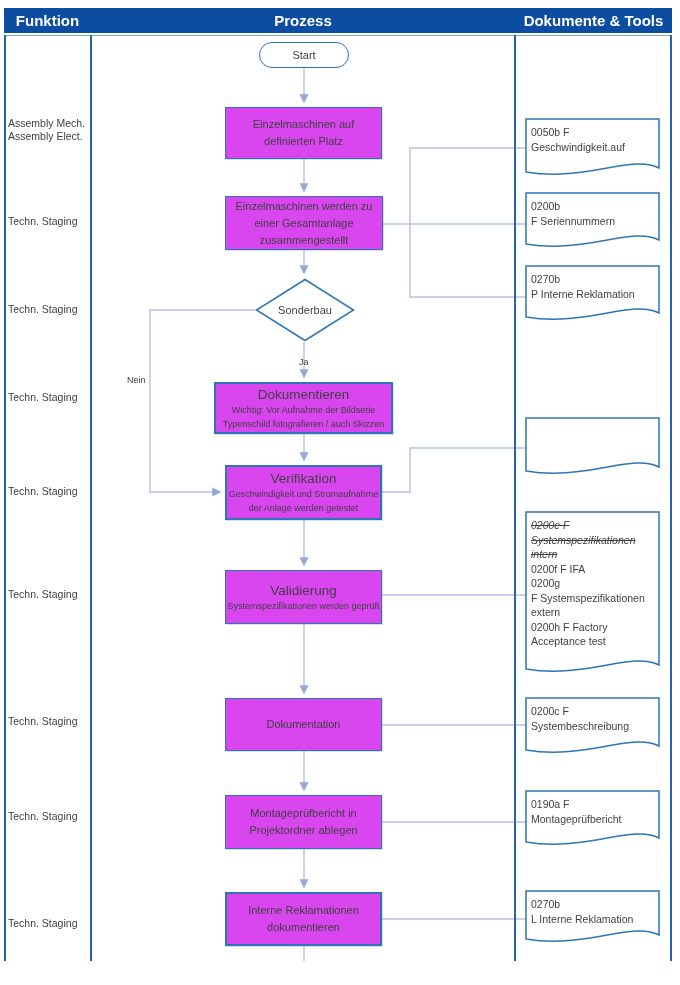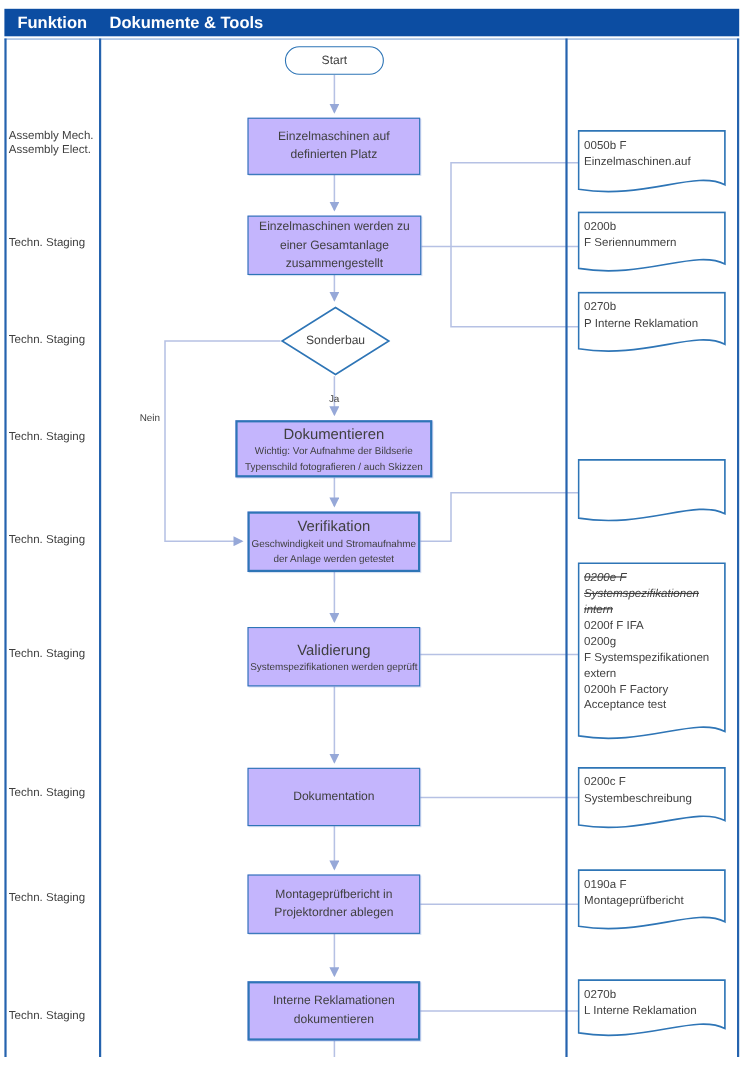--- a/index.html
+++ b/index.html
@@ -18,21 +18,21 @@
   .hline{position:absolute;left:4px;top:35px;width:668px;height:1px;background:#7ea4d8;z-index:0;}
   .bottombar{position:absolute;left:0;top:976px;width:680px;height:9px;background:#0c4da2;z-index:4;}
 
   
   svg.wires{position:absolute;left:0;top:0;z-index:1;}
 
   
   .func{position:absolute;left:8px;width:82px;font-size:10.5px;line-height:13px;white-space:pre-line;z-index:2;}
 
   
-  .pbox{position:absolute;background:#c4b5fd;border:1.5px solid #2e75b6;box-shadow:1px 1px 0 rgba(68,114,196,.22);
+  .pbox{position:absolute;background:#d946ef;border:1.5px solid #2e75b6;box-shadow:1px 1px 0 rgba(68,114,196,.22);
         display:flex;flex-direction:column;align-items:center;justify-content:center;text-align:center;z-index:2;box-sizing:border-box;}
   .pbox.bold{border-width:2px;}
   .ptext{font-size:11px;line-height:17px;white-space:pre-line;}
   .ptitle{font-size:13.5px;line-height:17px;}
   .psub{font-size:9px;line-height:14px;white-space:pre-line;}
   .start{position:absolute;left:259px;top:42px;width:90px;height:26px;border:1.5px solid #2e75b6;border-radius:14px;
          background:#fff;display:flex;align-items:center;justify-content:center;font-size:11px;z-index:2;box-sizing:border-box;}
   .diamond{position:absolute;left:255px;top:278px;width:100px;height:64px;z-index:2;text-align:center;}
   .diamond svg{position:absolute;left:0;top:0;}
   .dlabel{position:absolute;left:0;top:0;width:100%;height:100%;display:flex;align-items:center;justify-content:center;font-size:11px;}
@@ -44,20 +44,21 @@
   .doc-text{position:relative;padding:7px 5px 0 6px;font-size:10.5px;line-height:14.5px;}
   .doc-line.strike{text-decoration:line-through;font-style:italic;}
 </style>
 </head>
 <body>
 
 <div class="canvas">
 
   <div class="header">
     <div class="hcell c1">Funktion</div>
+    <div class="hcell c2">Prozess</div>
     <div class="hcell c3">Dokumente &amp; Tools</div>
   </div>
 
   <div class="hline"></div>
   <div class="vline" style="left:4px"></div>
   <div class="vline" style="left:90px"></div>
   <div class="vline" style="left:514px"></div>
   <div class="vline" style="left:670px"></div>
   <div class="bottombar"></div>
 
@@ -157,21 +158,21 @@
 dokumentieren</div>
   </div>
 
   <div id="docs">
       <div class="doc" style="top: 118px; height: 62px;">
         <svg width="135" height="68">
           <path d="M1,1 H134 V50 C107,36 60,64 1,54 Z" fill="#ffffff" stroke="#2e75b6" stroke-width="1.5"></path>
         </svg>
         <div class="doc-text">
           <div class="doc-line">0050b F</div>
-          <div class="doc-line">Einzelmaschinen.auf</div>
+          <div class="doc-line">Geschwindigkeit.auf</div>
         </div>
       </div>
       <div class="doc" style="top: 192px; height: 60px;">
         <svg width="135" height="66">
           <path d="M1,1 H134 V48 C107,34 60,62 1,52 Z" fill="#ffffff" stroke="#2e75b6" stroke-width="1.5"></path>
         </svg>
         <div class="doc-text">
           <div class="doc-line">0200b</div>
           <div class="doc-line">F Seriennummern</div>
         </div>

